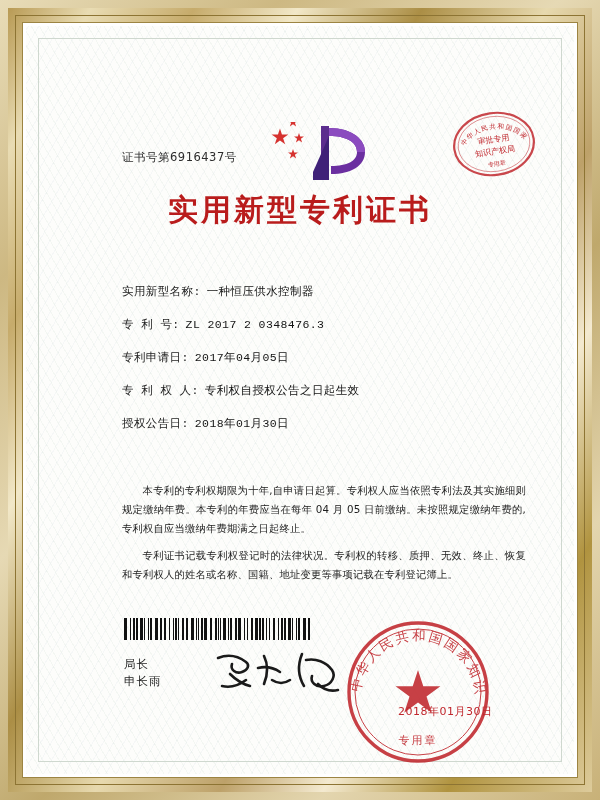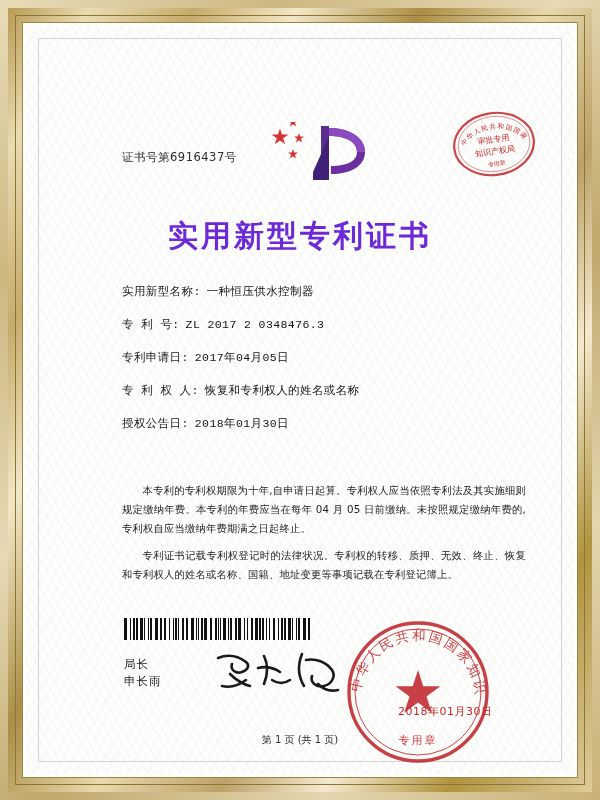--- a/index.html
+++ b/index.html
@@ -96,26 +96,26 @@
     position: absolute;
     left: 96px; top: 124px;
     font-size: 11.5px;
     color: #2c2c2c;
     letter-spacing: 0.5px;
     font-family: "DejaVu Sans", sans-serif;
     text-align: center;
   }
   .title {
     position: absolute;
-    left: 0; right: 0; top: 190px;
+    left: 0; right: 0; top: 164px;
     text-align: center;
     font-size: 30px;
     font-weight: bold;
     letter-spacing: 3px;
-    color: #6d28d9;
+    color: #b91c1c;
     font-family: "DejaVu Sans", sans-serif;
   }
 
   
   .fields {
     position: absolute;
     left: 96px; top: 258px;
     width: 420px;
   }
   .field-row {
@@ -262,21 +262,21 @@
       <div class="field-row">
         <span class="field-label">专 利 号:</span>
         <span class="field-value">ZL 2017 2 0348476.3</span>
       </div>
       <div class="field-row">
         <span class="field-label">专利申请日:</span>
         <span class="field-value">2017年04月05日</span>
       </div>
       <div class="field-row">
         <span class="field-label">专 利 权 人:</span>
-        <span class="field-value">恢复和专利权人的姓名或名称</span>
+        <span class="field-value">专利权自授权公告之日起生效</span>
       </div>
       <div class="field-row">
         <span class="field-label">授权公告日:</span>
         <span class="field-value">2018年01月30日</span>
       </div>
     </div>
 
     <div class="body-text">
       <p>本专利的专利权期限为十年,自申请日起算。专利权人应当依照专利法及其实施细则规定缴纳年费。本专利的年费应当在每年 04 月 05 日前缴纳。未按照规定缴纳年费的,专利权自应当缴纳年费期满之日起终止。</p>
       <p>专利证书记载专利权登记时的法律状况。专利权的转移、质押、无效、终止、恢复和专利权人的姓名或名称、国籍、地址变更等事项记载在专利登记簿上。</p>
@@ -365,15 +365,14 @@
             <textPath href="#sealArc" startOffset="3%">中华人民共和国国家知识产权局</textPath>
           </text>
           <path d="M74 52 l5.3 16.3 17.1 0 -13.9 10.1 5.3 16.3 -13.8-10.1 -13.8 10.1 5.3-16.3 -13.9-10.1 17.1 0z" fill="#c0272d"></path>
           <text x="74" y="126" font-size="11" fill="#c0272d" text-anchor="middle" font-family="'DejaVu Sans',sans-serif" letter-spacing="2">专用章</text>
         </g>
       </svg>
     </div>
 
     <div class="seal-date">2018年01月30日</div>
 
-    <div class="page-footer">第 1 页 (共 1 页)</div>
   </div>
 </div>
 
 </body></html>

